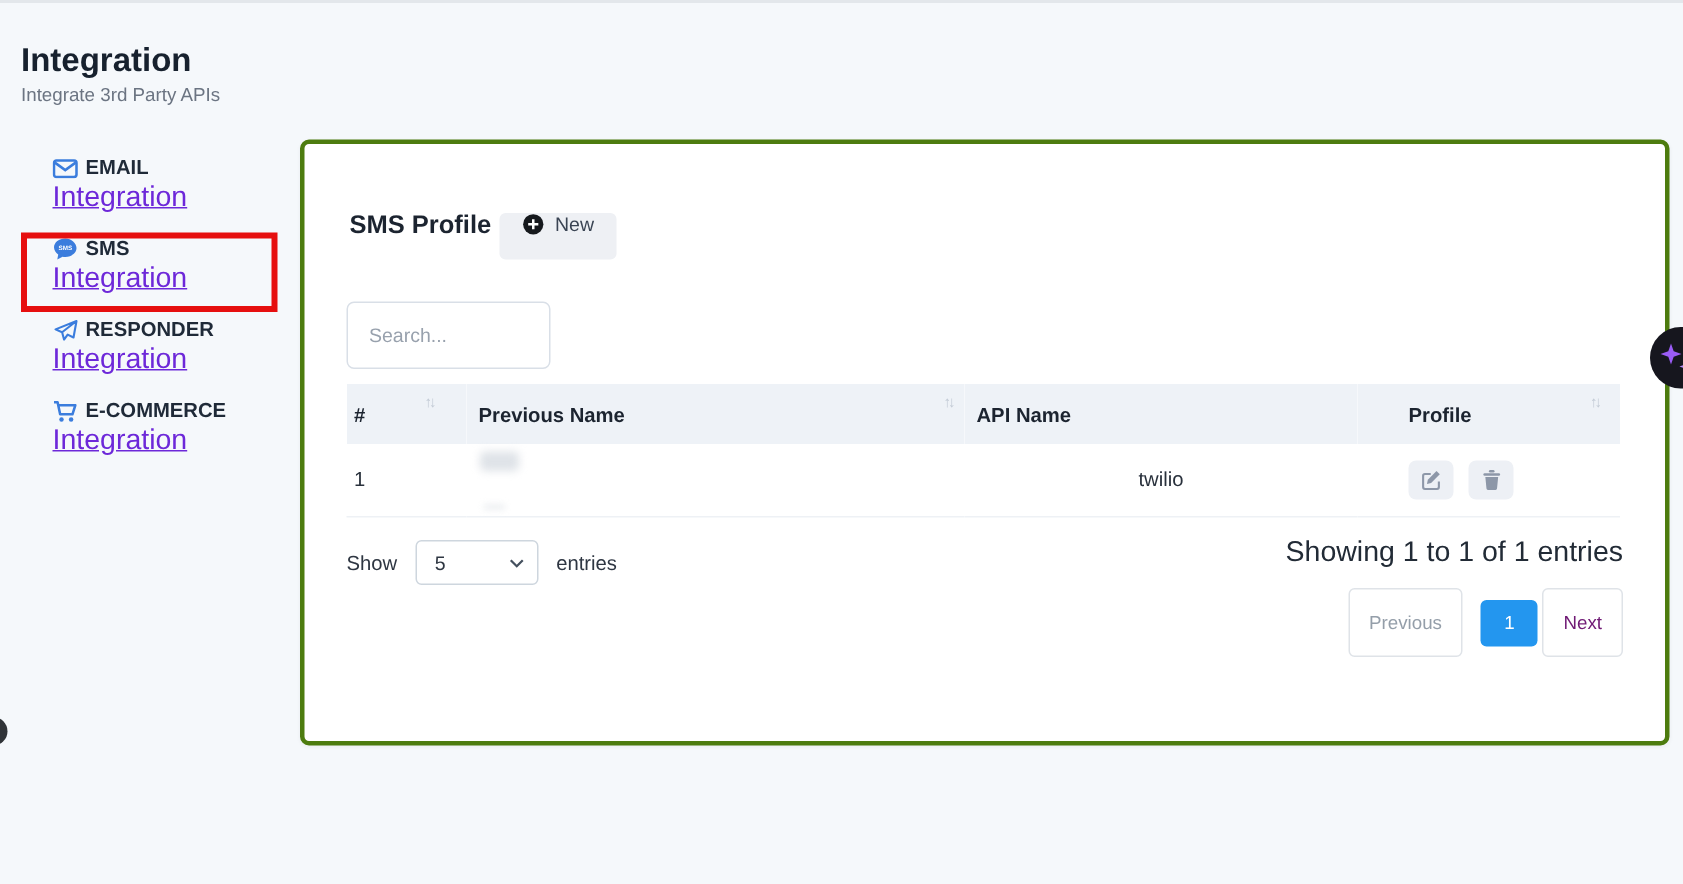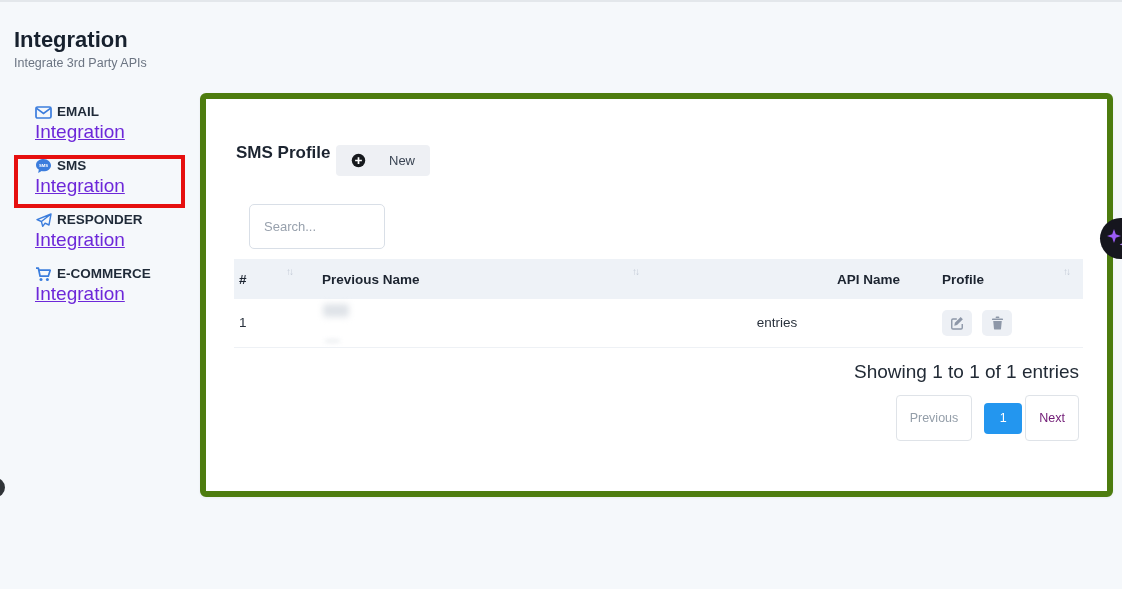--- a/index.html
+++ b/index.html
@@ -23,47 +23,47 @@
   .side-item .row2 { font-size: 19px; color: #6d28d9; margin-top: 4px; line-height: 16px; text-decoration: underline; }
   .side-icon { display: inline-flex; width: 17px; justify-content: center; }
   .highlight-box {
     position: absolute; left: 14px; top: 155px; width: 171px; height: 53px;
     border: 4px solid #e60f0f; pointer-events: none; z-index: 5;
   }
 
   
   .card {
     position: absolute; left: 200px; top: 93px; width: 913px; height: 404px;
-    background: #ffffff; border: 6px solid #4d7c0f; border-radius: 6px;
+    background: #ffffff; border: 3px solid #4d7c0f; border-radius: 6px;
     box-shadow: 0 1px 3px rgba(30,40,60,.05);
   }
   .panel-heading { position: absolute; left: 30px; top: 44px; font-size: 17px; font-weight: bold; color: #1c2430; }
   .new-btn {
     position: absolute; left: 130px; top: 46px; height: 31px; padding: 0 15px;
     background: #eef0f4; border: none; border-radius: 4px;
-    display: flex; align-items: center; gap: 23px;
+    display: flex; align-items: flex-start; gap: 7px;
     font-family: inherit; font-size: 13px; color: #3a4453; cursor: pointer;
   }
   .search-input {
     position: absolute; left: 28px; top: 105px; width: 136px; height: 45px;
     border: 1px solid #d9dfe7; border-radius: 5px; padding: 0 14px;
-    font-family: inherit; font-size: 13px; color: #333; outline: none; background: #fff; margin-left: 15px;
+    font-family: inherit; font-size: 13px; color: #333; outline: none; background: #fff;
   }
   .search-input::placeholder { color: #98a1ad; }
 
   
   .table-wrap { position: absolute; left: 28px; top: 160px; width: 849px; }
   table { width: 100%; border-collapse: collapse; table-layout: fixed; font-size: 13.5px; }
   col.c-num { width: 80px; } col.c-profile { width: 332px; } col.c-api { width: 262px; }
   thead th {
     background: #eef2f7; height: 40px; font-weight: bold; color: #1c2430;
     text-align: left; position: relative; padding: 0 8px; cursor: pointer; font-size: 13.5px;
   }
   th.col-num { padding-left: 5px; }
-  th.col-api { text-align: right; }
+  th.col-api { text-align: left; }
   th.col-actions { padding-left: 34px; }
   .sort-icon { position: absolute; top: 7px; font-size: 10px; color: #c3cbd6; letter-spacing: -2px; font-weight: normal; }
   .sort-1 { right: 22px; } .sort-2 { right: 8px; } .sort-4 { right: 14px; }
   tbody td { height: 48px; border-bottom: 1px solid #eef1f5; color: #29313c; padding: 0 8px; background: #fff; }
   td.col-num { padding-left: 5px; }
   td.col-api { text-align: center; }
   td.col-profile { position: relative; }
   td.col-actions { padding-left: 34px; }
   .redact-blob { position: absolute; left: 9px; top: 5px; width: 26px; height: 13px; background: #dfe3e8; border-radius: 3px; filter: blur(3px); }
   .redact-blob2 { position: absolute; left: 11px; top: 40px; width: 15px; height: 4px; background: #e6e9ed; border-radius: 2px; filter: blur(2px); opacity: .7; }
@@ -212,21 +212,21 @@
           </th>
         </tr>
       </thead>
       <tbody>
         <tr>
           <td class="col-num">1</td>
           <td class="col-profile">
             <span class="redact-blob"></span>
             <span class="redact-blob2"></span>
           </td>
-          <td class="col-api">entries</td>
+          <td class="col-api">twilio</td>
           <td class="col-actions">
             <button class="action-btn">
               <span style="display:inline-flex;">
                 <svg width="14" height="14" viewBox="0 0 16 16">
                     <path d="M14 9.2 v4.2 a1.4 1.4 0 0 1 -1.4 1.4 H3.4 A1.4 1.4 0 0 1 2 13.4 V4.8 a1.4 1.4 0 0 1 1.4 -1.4 h4.4" fill="none" stroke="#8d97a8" stroke-width="1.6"></path>
                     <path d="M12.2 1.2 l2.5 2.5 -6.6 6.6 -3.2.7.7-3.2 z" fill="#8d97a8"></path>
                   </svg>
               </span>
             </button><button class="action-btn">
               <span style="display:inline-flex;">
@@ -236,20 +236,34 @@
                     <path d="M2.4 5.4 h9.2 l-.8 8.2 a1.1 1.1 0 0 1 -1.1 1 H4.3 a1.1 1.1 0 0 1 -1.1 -1 z" fill="#8d97a8"></path>
                   </svg>
               </span>
             </button>
           </td>
         </tr>
       </tbody>
     </table>
   </div>
 
+  <div class="show-wrap">
+    <span>Show</span>
+    <span class="select-wrap">
+      <select class="page-size-select">
+        <option>5</option>
+      </select>
+      <span class="select-chevron">
+        <svg width="11" height="11" viewBox="0 0 11 11">
+            <path d="M1.5 3.5 L5.5 7.5 L9.5 3.5" fill="none" stroke="#44505e" stroke-width="1.5"></path>
+          </svg>
+      </span>
+    </span>
+    <span>entries</span>
+  </div>
 
   <div class="summary">Showing 1 to 1 of 1 entries</div>
 
   <div class="pagination">
     <button class="page-btn page-prev">Previous</button>
     <button class="page-active">1</button>
     <button class="page-btn page-next">Next</button>
   </div>
 
 </section>

